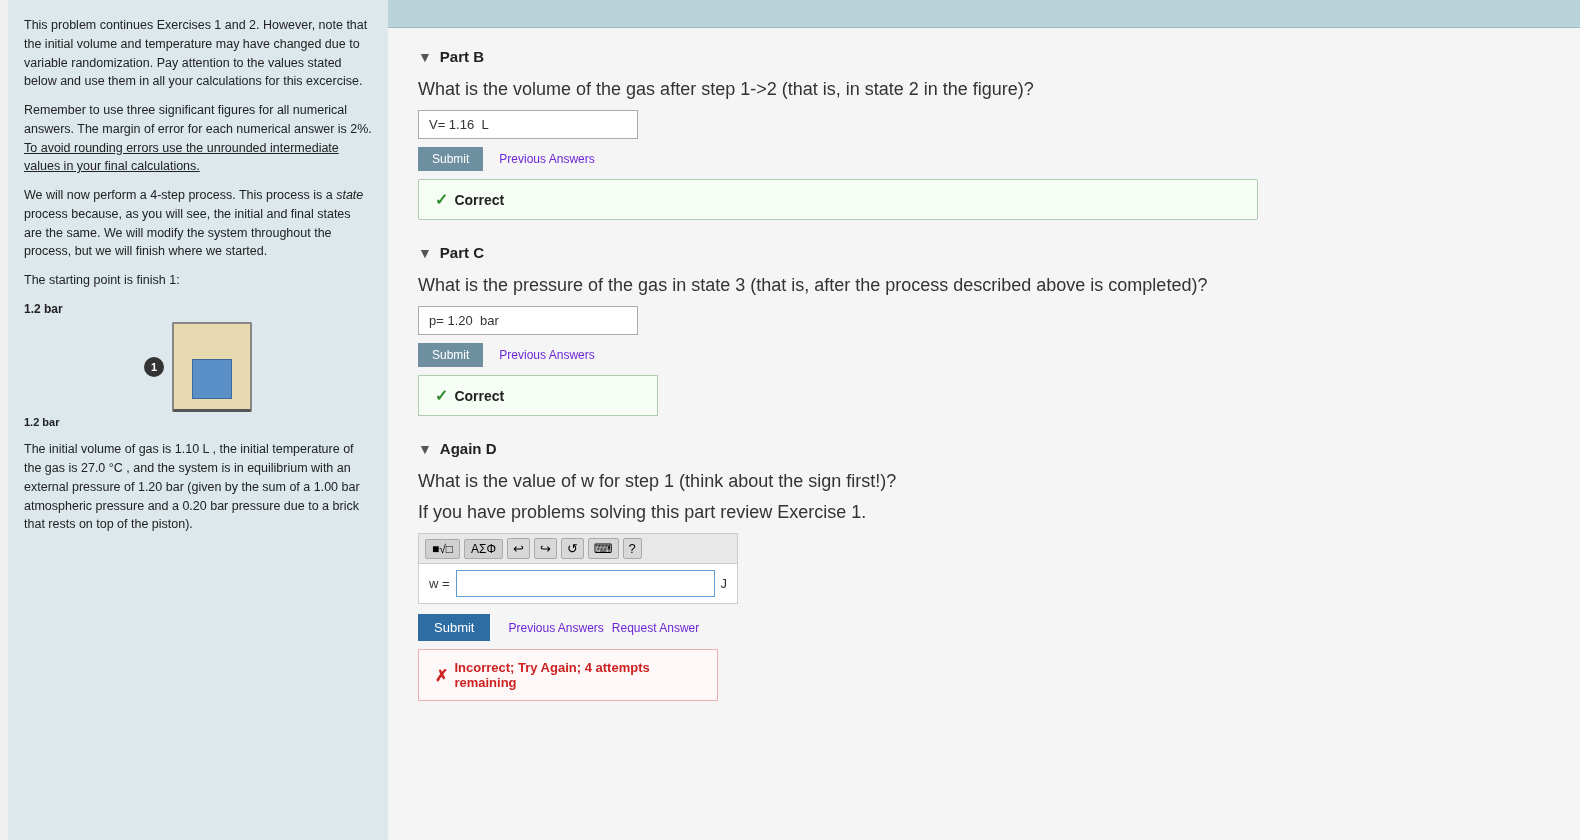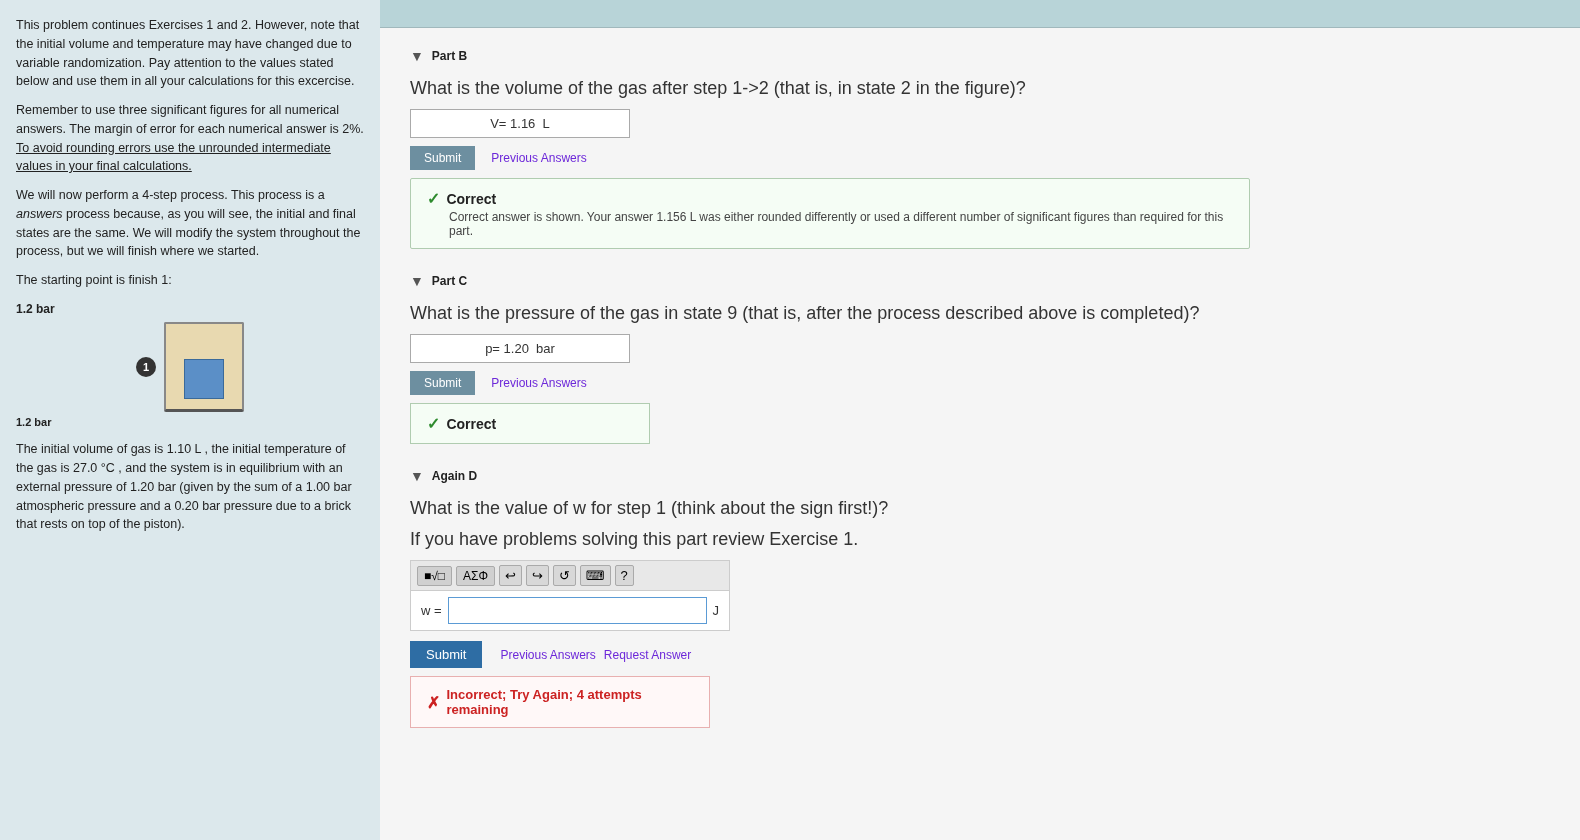--- a/index.html
+++ b/index.html
@@ -14,20 +14,21 @@
 
     
     .left-panel {
       width: 380px;
       min-width: 380px;
       background: #dce8ec;
       padding: 16px;
       font-size: 12.5px;
       line-height: 1.5;
       color: #222;
+      margin-left: 8px;
     }
     .left-panel p { margin-bottom: 10px; }
     .left-panel em { font-style: italic; }
     .container-diagram {
       margin: 10px 0;
     }
     .container-diagram .bar-label {
       font-weight: bold;
       font-size: 12px;
       margin-bottom: 4px;
@@ -98,21 +99,21 @@
       align-items: center;
       margin-bottom: 14px;
     }
     .part-header .arrow {
       color: #555;
       font-size: 14px;
       margin-right: 8px;
       cursor: pointer;
     }
     .part-title {
-      font-size: 12px;
+      font-size: 15px;
       font-weight: bold;
       color: #222;
     }
     .question-text {
       color: #333;
       margin-bottom: 10px;
       font-size: 18px;
     }
     .answer-row {
       display: flex;
@@ -120,21 +121,20 @@
       margin-bottom: 8px;
     }
     .answer-input {
       border: 1px solid #aaa;
       background: #fff;
       padding: 6px 10px;
       font-size: 13px;
       width: 220px;
       outline: none;
       color: #333;
-      text-align: center;
     }
     .btn-submit {
       background: #6d8fa0;
       color: #fff;
       border: none;
       padding: 5px 14px;
       font-size: 12px;
       cursor: pointer;
       margin-right: 8px;
     }
@@ -288,21 +288,21 @@
   </style>
 </head>
 <body>
 
 <div class="left-panel">
   <p>This problem continues Exercises 1 and 2. However, note that the initial volume and temperature may have changed due to variable randomization. Pay attention to the values stated below and use them in all your calculations for this excercise.</p>
   <p>
     Remember to use three significant figures for all numerical answers. The margin of error for each numerical answer is 2%. <u>To avoid rounding errors use the unrounded intermediate values in your final calculations.</u>
   </p>
   <p>
-    We will now perform a 4-step process. This process is a <em>answers</em> process because, as you will see, the initial and final states are the same. We will modify the system throughout the process, but we will finish where we started.
+    We will now perform a 4-step process. This process is a <em>state</em> process because, as you will see, the initial and final states are the same. We will modify the system throughout the process, but we will finish where we started.
   </p>
   <p>The starting point is finish 1:</p>
 
   <div class="container-diagram">
     <div class="bar-label">1.2 bar</div>
     <div style="display:flex; align-items:center; justify-content:center; gap:4px;">
       <span class="circle-number">1</span>
       <div class="cylinder">
         <div class="cylinder-inner"></div>
       </div>
@@ -328,30 +328,29 @@
       </div>
       <div style="display:flex; align-items:center; gap:8px; margin-bottom:8px;">
         <button class="btn-submit">Submit</button>
         <a class="link-prev">Previous Answers</a>
       </div>
       <div class="result-banner correct-full">
         <div class="result-title">
           <span class="check-icon">✓</span>
           <span>Correct</span>
         </div>
-        <div class="result-detail">Correct answer is shown. Your answer 1.156 L was either rounded differently or used a different number of significant figures than required for this part.</div>
       </div>
     </div>
 
     <div class="part-section">
       <div class="part-header">
         <span class="arrow">▼</span>
         <span class="part-title">Part C</span>
       </div>
-      <div class="question-text">What is the pressure of the gas in state 9 (that is, after the process described above is completed)?</div>
+      <div class="question-text">What is the pressure of the gas in state 3 (that is, after the process described above is completed)?</div>
       <div class="answer-row">
         <input class="answer-input" type="text" value="p= 1.20  bar" style="">
       </div>
       <div style="display:flex; align-items:center; gap:8px; margin-bottom:8px;">
         <button class="btn-submit">Submit</button>
         <a class="link-prev">Previous Answers</a>
       </div>
       <div class="correct-simple">
         <span class="check-icon">✓</span>
         <span class="result-title">Correct</span>

